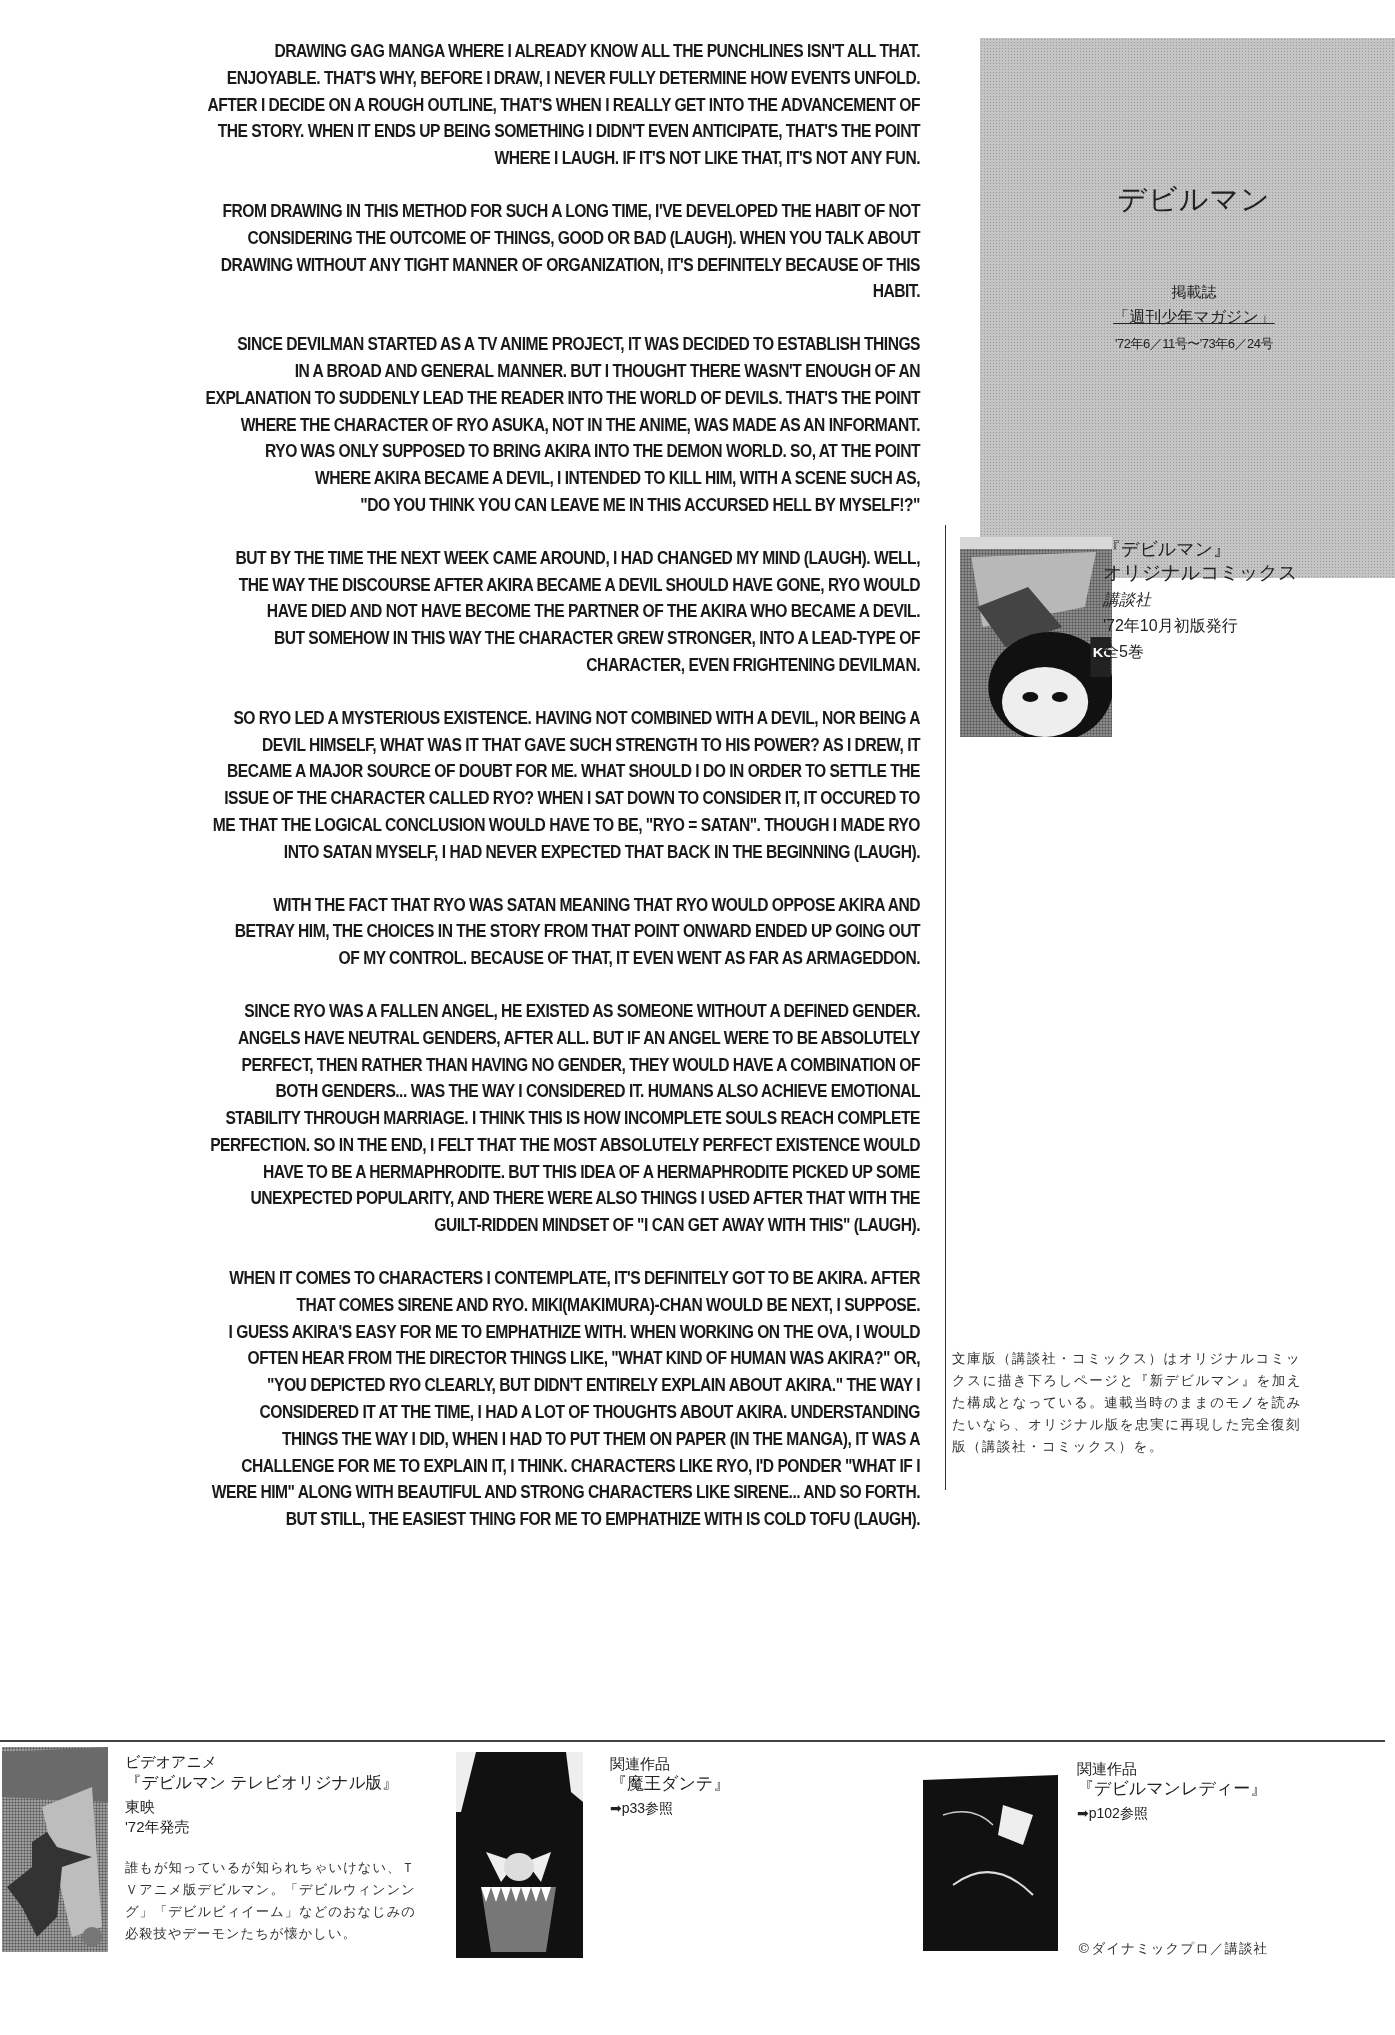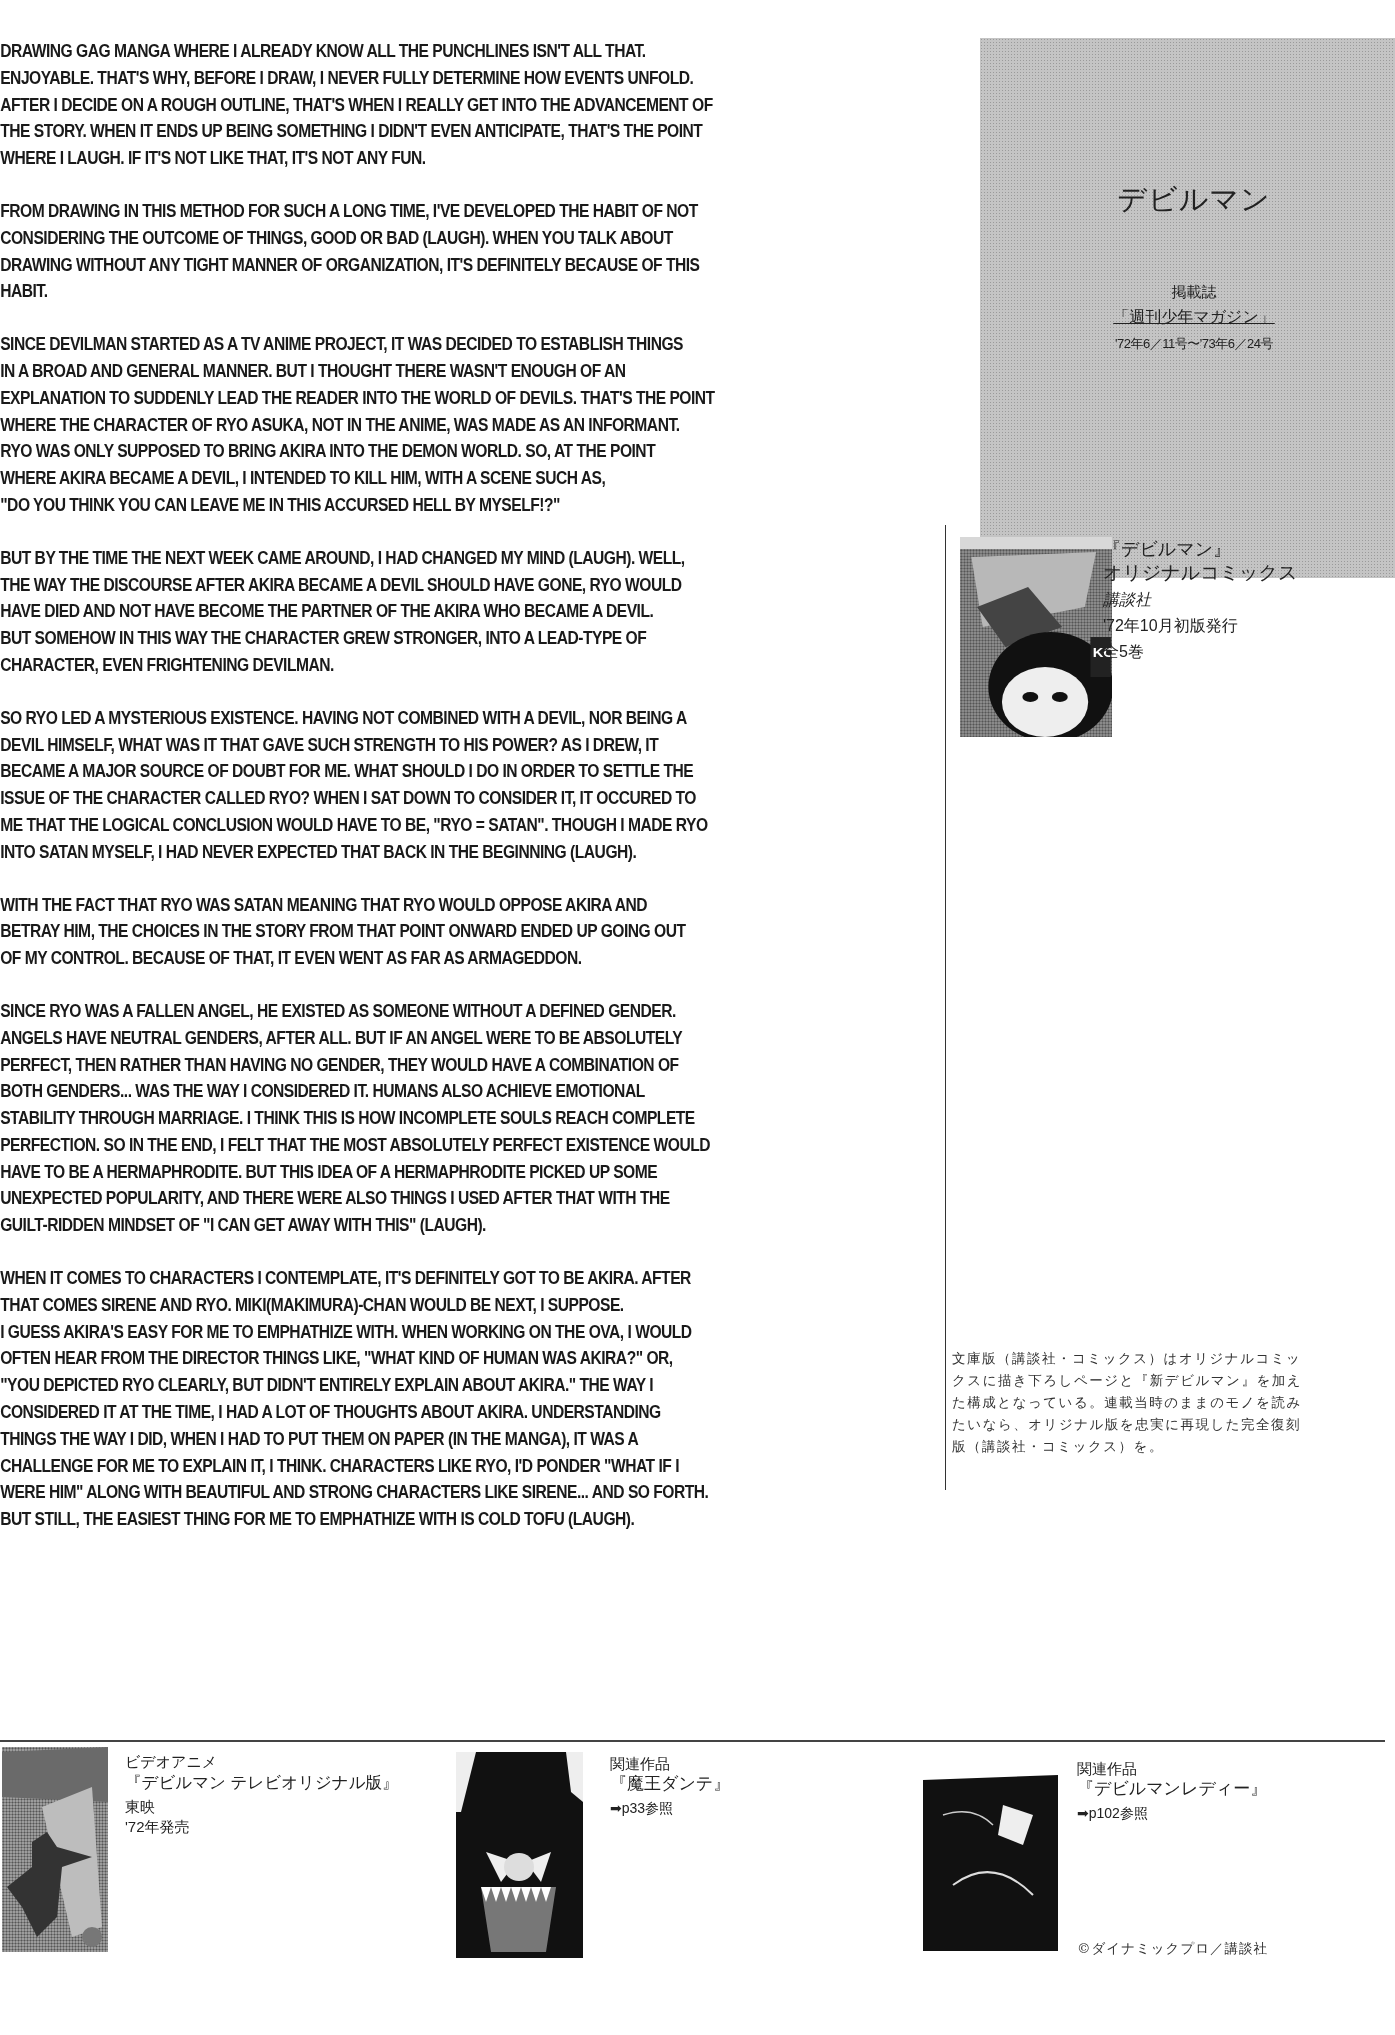--- a/index.html
+++ b/index.html
@@ -3,21 +3,21 @@
   <meta charset="utf-8">
   <style>
     html, body { margin: 0; padding: 0; background: #ffffff; }
     body {
       width: 1395px; height: 2035px; position: relative; overflow: hidden;
       color: #1a1a1a;
       font-family: "Liberation Sans", sans-serif;
     }
     .main-col {
       position: absolute; left: 0; top: 38px; width: 920px;
-      text-align: left;
+      text-align: right;
     }
     .para {
       margin: 0 0 26px 0;
       font-family: "Liberation Sans", sans-serif;
       font-size: 18.6px; line-height: 26.8px;
       font-weight: bold; letter-spacing: -0.6px;
       transform: scaleX(0.84); transform-origin: right top;
       width: 1095px; margin-left: -175px;
       white-space: pre-line;
     }
@@ -181,20 +181,21 @@
     <polygon points="40,60 90,40 100,180 70,190" fill="#bdbdbd"></polygon>
     <path d="M30,95 L45,85 L55,100 L90,110 L60,120 L55,170 L35,190 L20,160 L5,140 L30,120 Z" fill="#333"></path>
     <circle cx="90" cy="190" r="10" fill="#777"></circle>
   </svg>
 </div>
 <div class="vhs-info">
   <div class="cat">ビデオアニメ</div>
   <div class="ttl">『デビルマン テレビオリジナル版』</div>
   <div class="pub">東映</div>
   <div class="yr">'72年発売</div>
+  <div class="desc">誰もが知っているが知られちゃいけない、ＴＶアニメ版デビルマン。「デビルウィンンング」「デビルビィイーム」などのおなじみの必殺技やデーモンたちが懐かしい。</div>
 </div>
 
 <div class="thumb dante-img">
   <svg viewBox="0 0 127 206" preserveAspectRatio="none">
     <rect width="127" height="206" fill="#111"></rect>
     <path d="M0,0 L20,0 L5,60 L0,60 Z" fill="#eee"></path>
     <path d="M110,0 L127,0 L127,50 L115,40 Z" fill="#eee"></path>
     <polygon points="30,100 60,110 45,130" fill="#eee"></polygon>
     <polygon points="95,100 70,110 85,130" fill="#eee"></polygon>
     <ellipse cx="63" cy="115" rx="15" ry="14" fill="#ddd"></ellipse>

